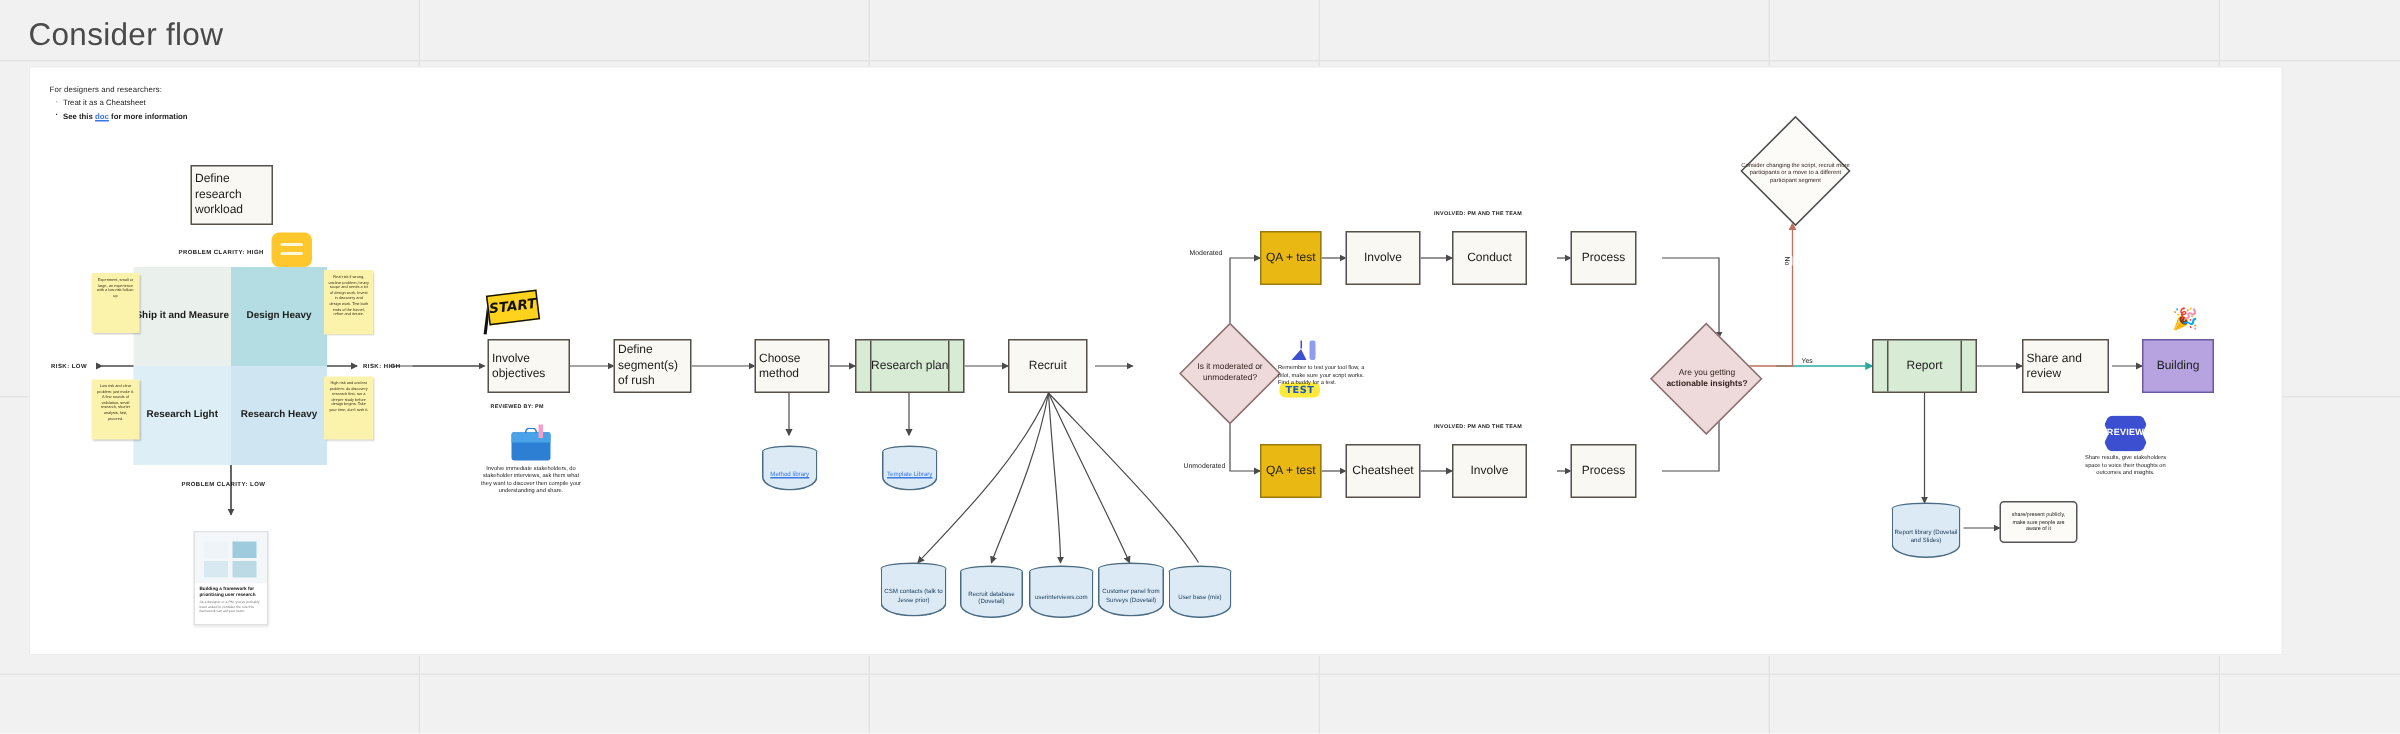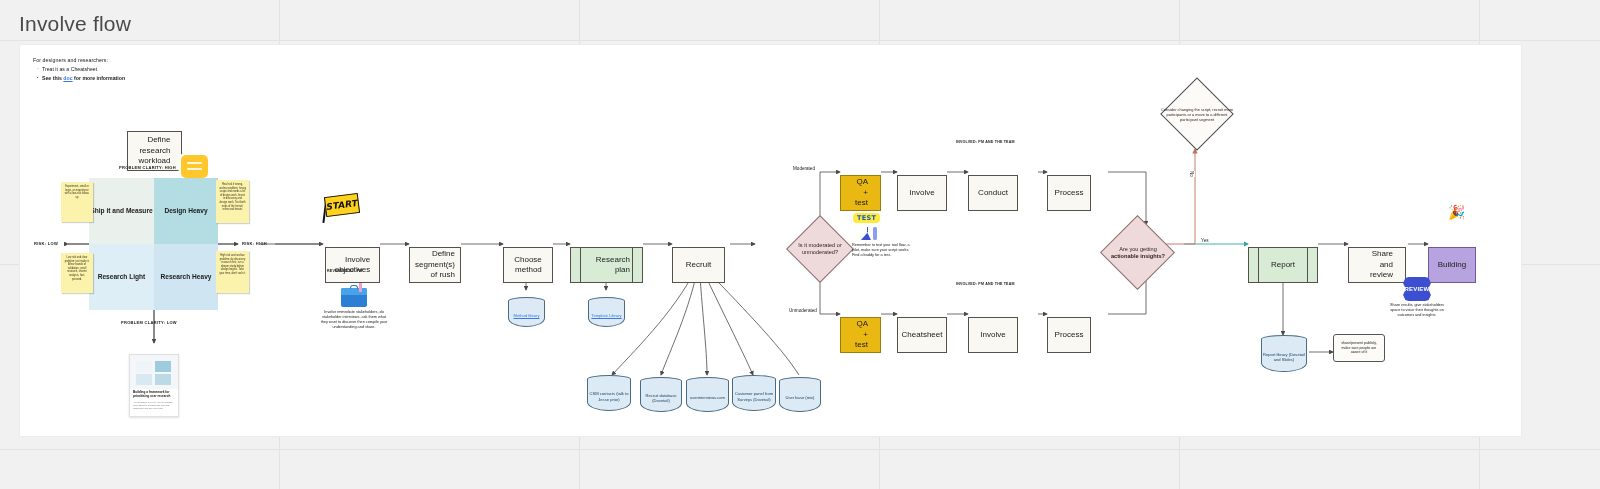--- a/index.html
+++ b/index.html
@@ -37,25 +37,24 @@
   .intro li:before { content:"·"; position:absolute; left:-5px; top:-1px; }
   .intro li.bold { font-weight:bold; }
   .intro a { color:#3b78e7; text-decoration:underline; }
 
   
   .node {
     position:absolute;
     background:#faf8f2;
     border:1px solid #55504a;
     display:flex; align-items:center; justify-content:center;
-    text-align:right;
+    text-align:left;
     color:#1b1b1b;
     font-size:8px; line-height:10.5px;
-    padding:12px;
-    margin-top:21px;
+    padding:2px;
   }
   .node.thick { border-width:1.2px; }
   .node.gold { background:#e9b812; border-color:#9a7b0d; }
   .node.purple { background:#b6a3e0; border-color:#6b5aa0; }
   .node.green { background:#d8ecd5; border-color:#55504a; }
   
   .node.pre:before, .node.pre:after {
     content:""; position:absolute; top:0; bottom:0; width:1px; background:#55504a;
   }
   .node.pre:before { left:9px; }
@@ -158,21 +157,21 @@
     position:absolute; width:34px; height:20px; background:#ffd21e;
     transform:rotate(-7deg); border:1px solid #111;
     font-size:9px; font-weight:bold; font-style:italic; color:#111;
     display:flex; align-items:center; justify-content:center;
     font-family:"DejaVu Sans", sans-serif;
   }
   .start-pole { position:absolute; width:1.5px; height:26px; background:#111; transform:rotate(7deg); }
   .test-badge {
     position:absolute; background:#ffe93b; border-radius:4px;
     font-size:6.5px; font-weight:bold; color:#1a58c4; padding:1px 4px;
-    font-family:"DejaVu Sans", sans-serif; letter-spacing:.3px;
+    font-family:"DejaVu Sans", sans-serif; letter-spacing:.3px;margin-top:42px;
   }
   .review-badge {
     position:absolute; width:28px; height:24px; background:#3b4fd0;
     color:#fff; font-size:6px; font-weight:bold; letter-spacing:.2px;
     display:flex; align-items:center; justify-content:center;
     border-radius:6px;
     clip-path:polygon(10% 0,90% 0,100% 25%,90% 50%,100% 75%,90% 100%,10% 100%,0 75%,10% 50%,0 25%);
   }
   .thumb {
     position:absolute; background:#fff; border:1px solid #e0e0e0;
@@ -196,21 +195,21 @@
 
 <div class="grid-line gv" style="left:279px"></div>
 <div class="grid-line gv" style="left:579px"></div>
 <div class="grid-line gv" style="left:879px"></div>
 <div class="grid-line gv" style="left:1179px"></div>
 <div class="grid-line gv" style="left:1479px"></div>
 <div class="grid-line gh" style="top:40px"></div>
 <div class="grid-line gh" style="top:264px"></div>
 <div class="grid-line gh" style="top:449px"></div>
 
-<div id="page-title">Involve flow</div>
+<div id="page-title">Consider flow</div>
 
 <div id="canvas">
 
   <svg class="wires">
     <defs>
       <marker id="ar" markerWidth="6" markerHeight="6" refX="5" refY="3" orient="auto">
         <path d="M0,0 L6,3 L0,6 z" fill="#4a4a4a"></path>
       </marker>
       <marker id="arTeal" markerWidth="6" markerHeight="6" refX="5" refY="3" orient="auto">
         <path d="M0,0 L6,3 L0,6 z" fill="#2aa9a0"></path>

